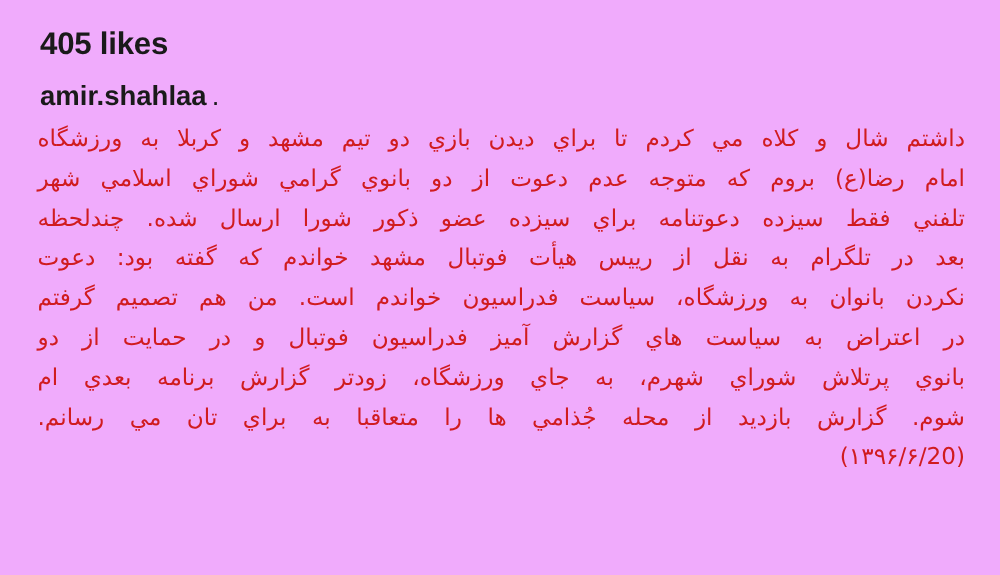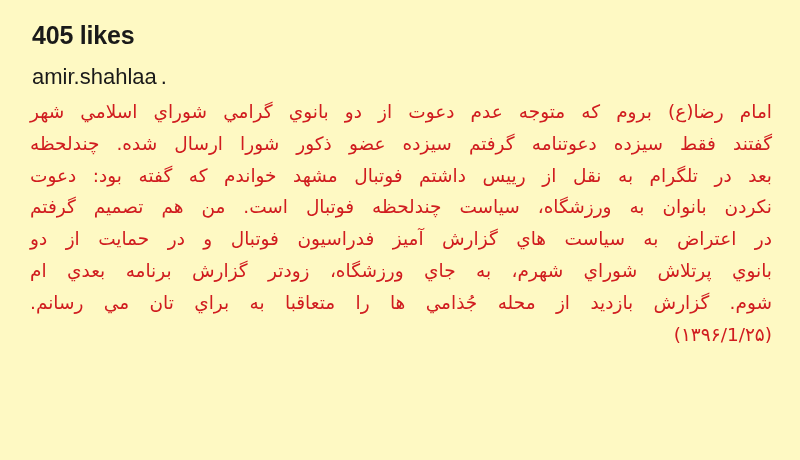--- a/index.html
+++ b/index.html
@@ -12,21 +12,21 @@
     background: #ffffff;
     font-family: "DejaVu Sans", sans-serif;
     overflow: hidden;
   }
   .post {
     position: absolute;
     left: 0;
     top: 0;
     width: 800px;
     height: 460px;
-    background: #fef9c3;
+    background: #f0abfc;
     box-sizing: border-box;
     padding: 22px 26px 10px 30px;
   }
   .likes {
     font-family: "Liberation Sans", sans-serif;
     font-size: 25px;
     font-weight: bold;
     color: #1a1a1a;
     letter-spacing: -0.2px;
     margin: 0 0 14px 2px;
@@ -34,21 +34,21 @@
   }
   .caption-head {
     font-family: "Liberation Sans", sans-serif;
     font-size: 22px;
     color: #1a1a1a;
     margin: 0 0 6px 2px;
     line-height: 1.2;
     white-space: nowrap;
   }
   .username {
-    font-weight: normal;
+    font-weight: bold;
     color: #1a1a1a;
   }
   .head-dot {
     color: #1a1a1a;
     padding-left: 4px;
   }
   .caption-body {
     direction: rtl;
     text-align: justify;
     text-align-last: right;
@@ -78,23 +78,24 @@
 
 <div class="post">
 
   <div class="likes">405 likes</div>
 
   <div class="caption-head">
     <span class="username">amir.shahlaa</span><span class="head-dot">.</span>
   </div>
 
   <div class="caption-body">
+    <span class="line justify">داشتم شال و کلاه مي کردم تا براي ديدن بازي دو تيم مشهد و کربلا به ورزشگاه</span>
     <span class="line justify">امام رضا(ع) بروم که متوجه عدم دعوت از دو بانوي گرامي شوراي اسلامي شهر</span>
-    <span class="line justify">گفتند فقط سيزده دعوتنامه گرفتم سيزده عضو ذکور شورا  ارسال شده. چندلحظه</span>
-    <span class="line justify">بعد در تلگرام به نقل از رييس داشتم فوتبال مشهد خواندم که گفته بود: دعوت</span>
-    <span class="line justify">نکردن بانوان به ورزشگاه، سياست چندلحظه فوتبال است. من هم تصميم گرفتم</span>
+    <span class="line justify">تلفني فقط سيزده دعوتنامه براي سيزده عضو ذکور شورا  ارسال شده. چندلحظه</span>
+    <span class="line justify">بعد در تلگرام به نقل از رييس هيأت فوتبال مشهد خواندم که گفته بود: دعوت</span>
+    <span class="line justify">نکردن بانوان به ورزشگاه، سياست فدراسيون خواندم است. من هم تصميم گرفتم</span>
     <span class="line justify">در اعتراض به سياست هاي گزارش آميز فدراسيون فوتبال و در حمايت از دو</span>
     <span class="line justify">بانوي پرتلاش شوراي شهرم، به جاي ورزشگاه، زودتر گزارش برنامه بعدي ام</span>
     <span class="line justify">شوم. گزارش بازديد از محله جُذامي ها را متعاقبا به براي تان مي رسانم.</span>
-    <span class="line last">(۱۳۹۶/1/۲۵)</span>
+    <span class="line last">(۱۳۹۶/۶/20)</span>
   </div>
 
 </div>
 
 </body></html>

